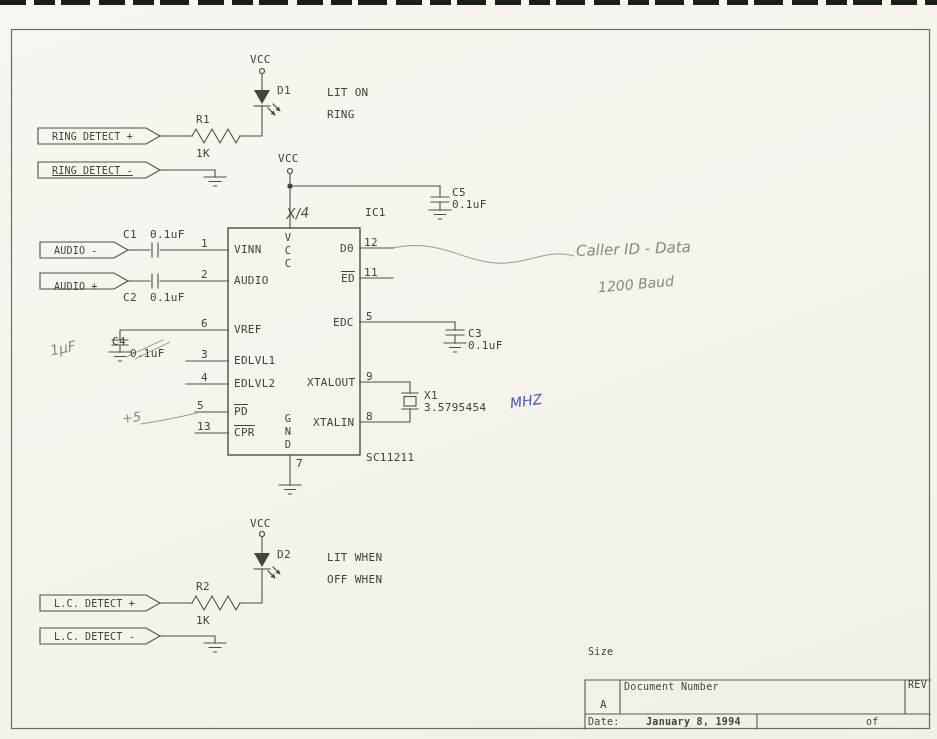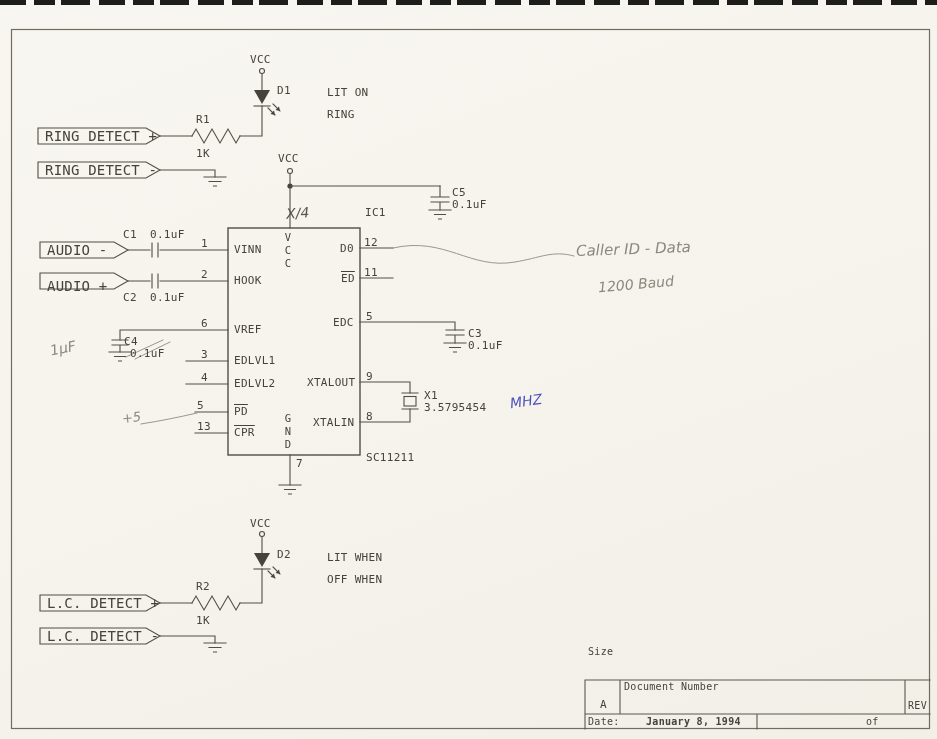--- a/index.html
+++ b/index.html
@@ -6,22 +6,22 @@
   html,body { width:937px; height:739px; }
   body { background:#e8e6e0; font-family:"DejaVu Sans Mono", monospace; }
   .page { position:relative; width:937px; height:739px; overflow:hidden;
           background:linear-gradient(160deg,#f8f6f0 0%,#f5f3ec 55%,#f1efe6 100%); }
   .scan-strip { position:absolute; top:0; left:0; width:100%; height:5px;
           background:repeating-linear-gradient(90deg,#1d1d1b 0 26px,transparent 26px 34px,
           #1d1d1b 34px 55px,transparent 55px 61px,#1d1d1b 61px 90px,transparent 90px 99px); }
   svg.art { position:absolute; inset:0; }
   .t { position:absolute; font-size:11px; color:#45433c; white-space:nowrap; letter-spacing:0.3px; }
   .sm { font-size:10px; }
-  .conn { position:absolute; font-size:14px; color:#45433c; display:flex; align-items:center;
-          padding-left:7px; letter-spacing:0.2px; white-space:nowrap; }
+  .conn { position:absolute; font-size:10px; color:#45433c; display:flex; align-items:center;
+          padding-left:14px; letter-spacing:0.2px; white-space:nowrap; }
   .vert { writing-mode:vertical-rl; text-orientation:upright; letter-spacing:1px; font-size:10.5px; }
   .ovl { text-decoration:overline; }
   .hw { position:absolute; font-family:"DejaVu Sans",sans-serif; font-style:italic;
         white-space:nowrap; color:#8b887c; }
   .hw-dark { color:#57544c; }
   .hw-blue { color:#4a52c0; }
 </style>
 </head>
 <body>
 
@@ -158,50 +158,50 @@
   </svg>
 
   <div class="t" style="left:250px; top:53px;">VCC</div>
   <div class="t" style="left:277px; top:84px;">D1</div>
   <div class="t" style="left:327px; top:86px;">LIT ON</div>
   <div class="t" style="left:327px; top:108px;">RING</div>
   <div class="t" style="left:196px; top:113px;">R1</div>
   <div class="t" style="left:196px; top:147px;">1K</div>
 
   <div class="conn" style="left:38px; top:128px; width:110px; height:16px;">RING DETECT +</div>
-  <div class="conn" style="left:38px; top:162px; width:110px; height:16px;">RING DETECT -</div>
+  <div class="conn" style="left:38px; top:162px; width:110px; height:16px;text-decoration:underline;">RING DETECT -</div>
 
   <div class="t" style="left:278px; top:152px;">VCC</div>
   <div class="t" style="left:452px; top:186px;">C5</div>
   <div class="t" style="left:452px; top:198px;">0.1uF</div>
   <div class="t" style="left:365px; top:206px;">IC1</div>
   <div class="hw hw-dark" style="left:286px; top:205px; font-size:14px; transform:rotate(-4deg);">X/4</div>
 
   <div class="t" style="left:123px; top:228px;text-align:right;">C1</div>
   <div class="t" style="left:150px; top:228px;">0.1uF</div>
   <div class="conn" style="left:40px; top:242px; width:76px; height:16px;">AUDIO -</div>
   <div class="conn" style="left:40px; top:273px; width:76px; height:26px;">AUDIO +</div>
   <div class="t" style="left:123px; top:291px;">C2</div>
   <div class="t" style="left:150px; top:291px;">0.1uF</div>
 
-  <div class="t" style="left:124px; top:335px;">C4</div>
+  <div class="t" style="left:112px; top:335px;">C4</div>
   <div class="t" style="left:130px; top:347px;">0.1uF</div>
   <div class="hw" style="left:50px; top:340px; font-size:14px; transform:rotate(-12deg);">1µF</div>
   <div class="hw" style="left:122px; top:410px; font-size:13px; transform:rotate(-6deg);">+5</div>
 
   <div class="t" style="left:201px; top:237px;">1</div>
   <div class="t" style="left:201px; top:268px;">2</div>
   <div class="t" style="left:201px; top:317px;">6</div>
   <div class="t" style="left:201px; top:348px;">3</div>
   <div class="t" style="left:201px; top:371px;">4</div>
   <div class="t" style="left:197px; top:399px;">5</div>
   <div class="t" style="left:197px; top:420px;">13</div>
 
   <div class="t" style="left:234px; top:243px;">VINN</div>
-  <div class="t" style="left:234px; top:274px;">HOOK</div>
+  <div class="t" style="left:234px; top:274px;">AUDIO</div>
   <div class="t" style="left:234px; top:323px;">VREF</div>
   <div class="t" style="left:234px; top:354px;">EDLVL1</div>
   <div class="t" style="left:234px; top:377px;">EDLVL2</div>
   <div class="t ovl" style="left:234px; top:405px;">PD</div>
   <div class="t ovl" style="left:234px; top:426px;">CPR</div>
 
   <div class="t vert" style="left:282px; top:231px;">VCC</div>
   <div class="t vert" style="left:282px; top:412px;">GND</div>
   <div class="t" style="left:296px; top:457px;">7</div>
 
@@ -234,19 +234,19 @@
   <div class="t" style="left:327px; top:573px;">OFF WHEN</div>
   <div class="t" style="left:196px; top:580px;">R2</div>
   <div class="t" style="left:196px; top:614px;">1K</div>
 
   <div class="conn" style="left:40px; top:595px; width:108px; height:16px;">L.C. DETECT +</div>
   <div class="conn" style="left:40px; top:628px; width:108px; height:16px;">L.C. DETECT -</div>
 
   <div class="t sm" style="left:588px; top:646px;">Size</div>
   <div class="t" style="left:600px; top:698px;">A</div>
   <div class="t sm" style="left:624px; top:681px;">Document Number</div>
-  <div class="t sm" style="left:908px; top:700px;">REV</div>
+  <div class="t sm" style="left:908px; top:679px;">REV</div>
   <div class="t sm" style="left:588px; top:716px;">Date:</div>
   <div class="t sm" style="left:646px; top:716px;font-weight:bold;">January 8, 1994</div>
   <div class="t sm" style="left:786px; top:716px;margin-top:40px;">Sheet</div>
   <div class="t sm" style="left:866px; top:716px;">of</div>
 
 </div>
 
 </body></html>

